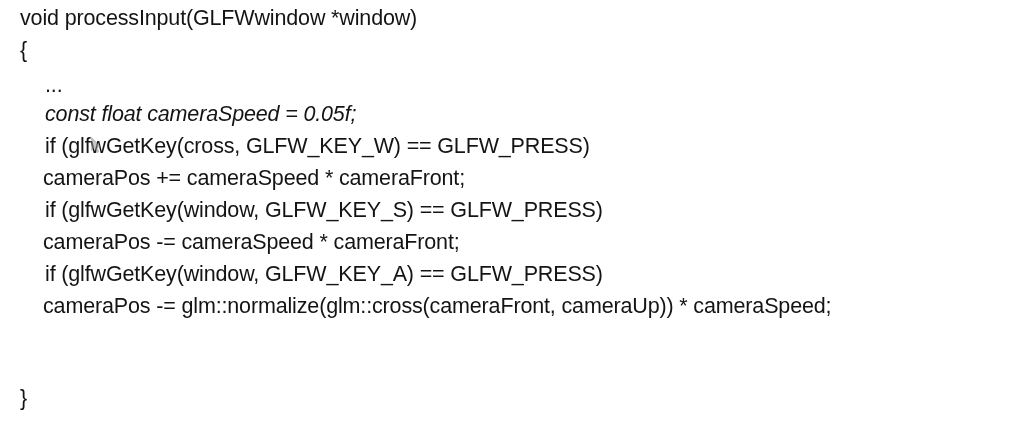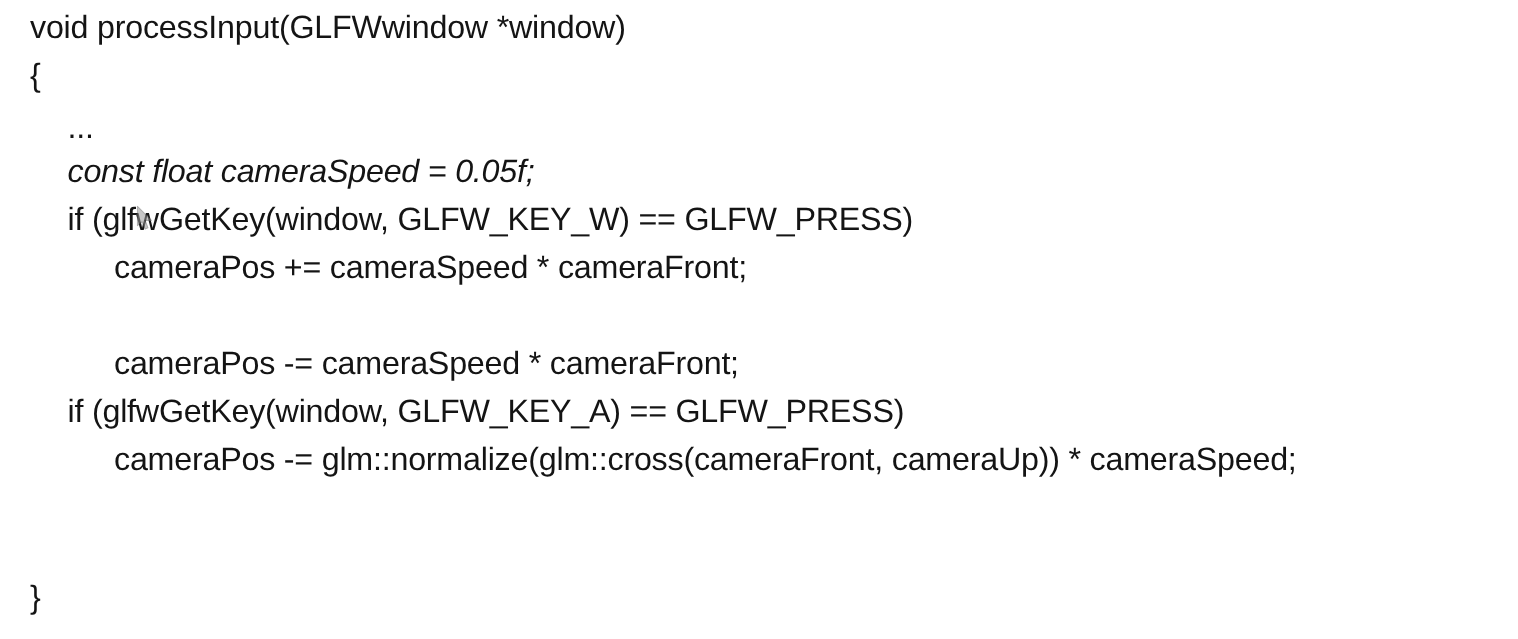--- a/index.html
+++ b/index.html
@@ -29,21 +29,21 @@
     color: #141414;
     font-family: "Liberation Sans", sans-serif;
     font-size: 21.5px;
     line-height: 26px;
     letter-spacing: -0.15px;
     -webkit-font-smoothing: antialiased;
   }
   
   .ind-0 { padding-left: 20px; }
   .ind-1 { padding-left: 45px; }
-  .ind-2 { padding-left: 76px; }
+  .ind-2 { padding-left: 43px; }
 
   
   #cursor-artifact {
     position: absolute;
     left: 91px;
     top: 137px;
     width: 11px;
     height: 17px;
     pointer-events: none;
     opacity: 0.55;
@@ -52,22 +52,23 @@
 </head>
 <body>
 
 <div id="code-block" style="background: rgb(255, 255, 255);">
 
   <div class="code-line ind-0" style="top: 5px;">void processInput(GLFWwindow *window)</div>
     <div class="code-line ind-0" style="top: 37px;">{</div>
     <div class="code-line ind-1" style="top: 69px;"></div>
     <div class="code-line ind-1" style="top: 72px;">...</div>
     <div class="code-line ind-1" style="top: 101px; font-style: italic;">const float cameraSpeed = 0.05f;</div>
-    <div class="code-line ind-1" style="top: 133px;">if (glfwGetKey(window, GLFW_KEY_W) == GLFW_PRESS)</div>
+    <div class="code-line ind-1" style="top: 133px;">if (glfwGetKey(cross, GLFW_KEY_W) == GLFW_PRESS)</div>
     <div class="code-line ind-2" style="top: 165px;">cameraPos += cameraSpeed * cameraFront;</div>
+    <div class="code-line ind-1" style="top: 197px;">if (glfwGetKey(window, GLFW_KEY_S) == GLFW_PRESS)</div>
     <div class="code-line ind-2" style="top: 229px;">cameraPos -= cameraSpeed * cameraFront;</div>
     <div class="code-line ind-1" style="top: 261px;">if (glfwGetKey(window, GLFW_KEY_A) == GLFW_PRESS)</div>
     <div class="code-line ind-2" style="top: 293px;">cameraPos -= glm::normalize(glm::cross(cameraFront, cameraUp)) * cameraSpeed;</div>
     <div class="code-line ind-0" style="top: 385px;">}</div>
     <svg id="cursor-artifact" viewBox="0 0 11 17" xmlns="http://www.w3.org/2000/svg" aria-hidden="true" style="left: 91px; top: 137px;">
     <path d="M0.6 0.6 L0.6 13.4 L3.7 10.5 L5.7 15.6 L7.6 14.8 L5.7 9.9 L9.9 9.9 Z" fill="#9a9a9a" stroke="#6b6b6b" stroke-width="0.7" stroke-linejoin="round"></path>
   </svg>
 </div>
 
 </body></html>

